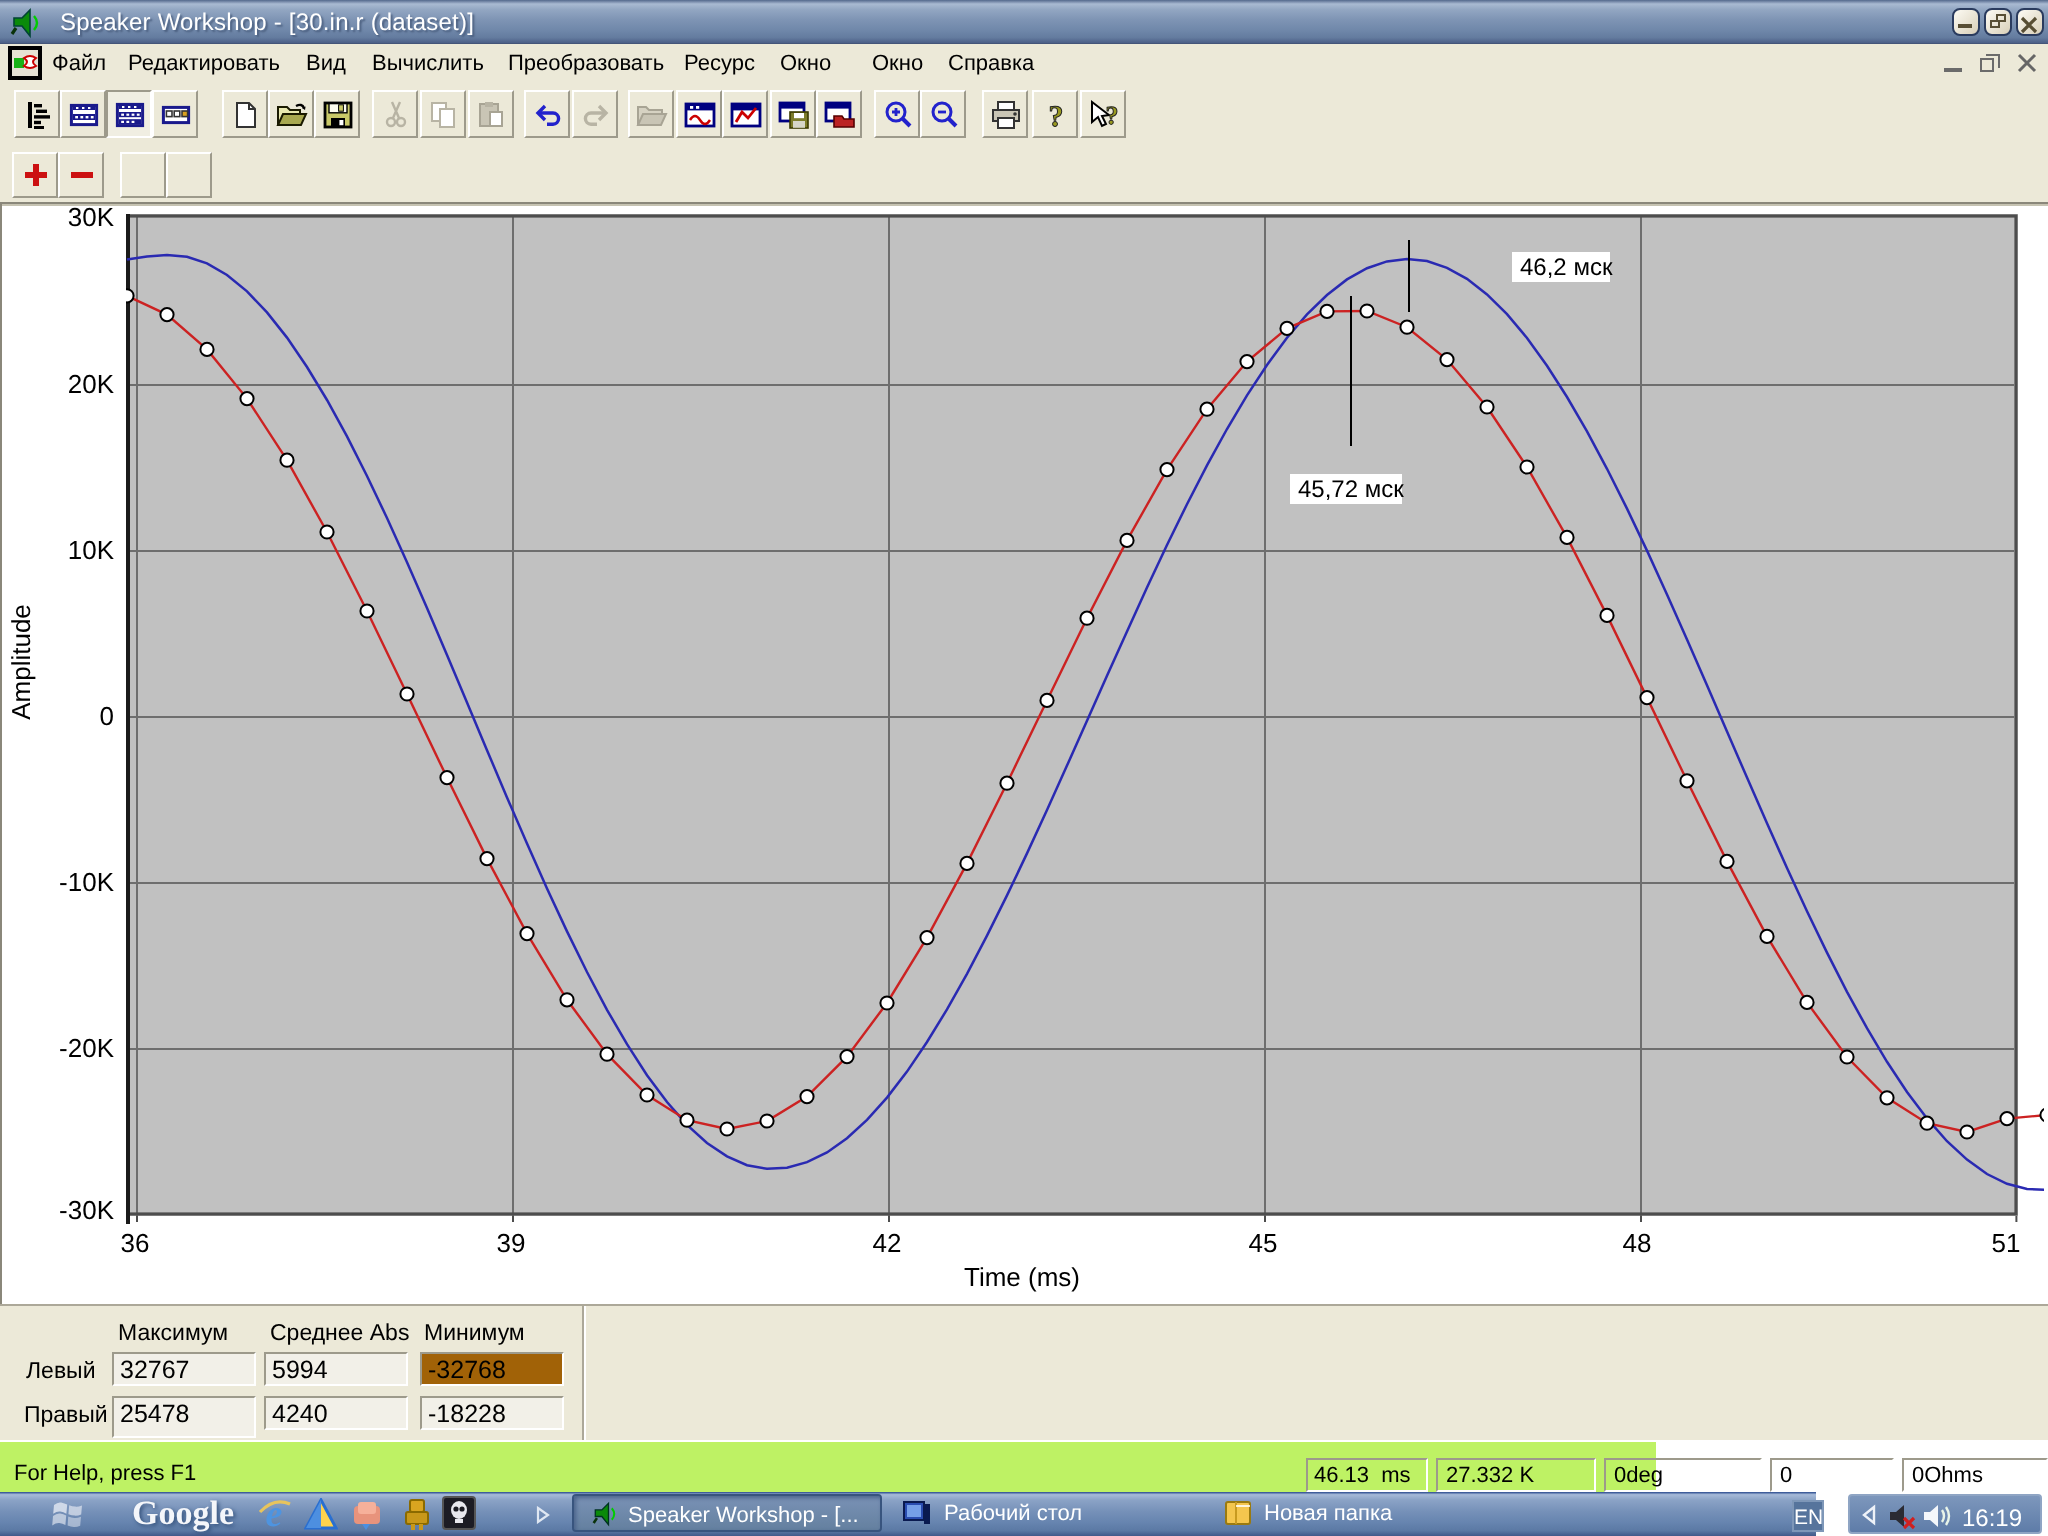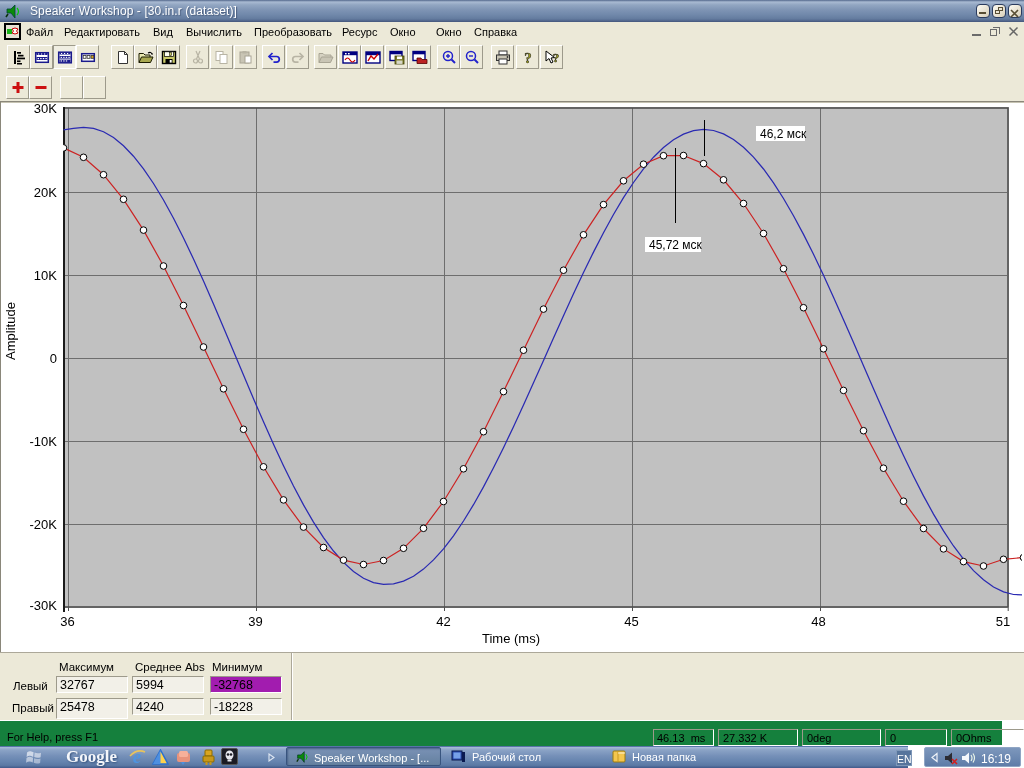--- a/index.html
+++ b/index.html
@@ -423,29 +423,29 @@
     </g>
 </svg>
 <div class="abs" style="left:0;top:652px;width:1024px;height:68px;background:#ece9d8;border-top:1px solid #aca899">
  <div class="abs" style="left:59px;top:8px;font-size:11.5px">Максимум</div>
  <div class="abs" style="left:135px;top:8px;font-size:11.5px">Среднее Abs</div>
  <div class="abs" style="left:212px;top:8px;font-size:11.5px">Минимум</div>
  <div class="abs" style="left:13px;top:27px;font-size:11.5px">Левый</div>
  <div class="abs" style="left:12px;top:49px;font-size:11.5px">Правый</div>
  <div class="abs" style="left:56px;top:23px;width:72px;height:17px;background:#f2f0e8;border:1px solid;border-color:#9d9a8b #fff #fff #9d9a8b;font-size:12.5px;color:#000;padding:1px 0 6px 3px">32767</div>
     <div class="abs" style="left:132px;top:23px;width:72px;height:17px;background:#f2f0e8;border:1px solid;border-color:#9d9a8b #fff #fff #9d9a8b;font-size:12.5px;color:#000;padding:1px 0 0 3px">5994</div>
-    <div class="abs" style="left:210px;top:23px;width:72px;height:17px;background:#a21caf;border:1px solid;border-color:#9d9a8b #fff #fff #9d9a8b;font-size:12.5px;color:#000;padding:1px 0 0 3px">-32768</div>
+    <div class="abs" style="left:210px;top:23px;width:72px;height:17px;background:#a16207;border:1px solid;border-color:#9d9a8b #fff #fff #9d9a8b;font-size:12.5px;color:#000;padding:1px 0 0 3px">-32768</div>
  <div class="abs" style="left:56px;top:45px;width:72px;height:17px;background:#f2f0e8;border:1px solid;border-color:#9d9a8b #fff #fff #9d9a8b;font-size:12.5px;color:#000;padding:1px 0 18px 3px">25478</div>
     <div class="abs" style="left:132px;top:45px;width:72px;height:17px;background:#f2f0e8;border:1px solid;border-color:#9d9a8b #fff #fff #9d9a8b;font-size:12.5px;color:#000;padding:1px 0 0 3px">4240</div>
     <div class="abs" style="left:210px;top:45px;width:72px;height:17px;background:#f2f0e8;border:1px solid;border-color:#9d9a8b #fff #fff #9d9a8b;font-size:12.5px;color:#000;padding:1px 0 0 3px">-18228</div>
  <div class="abs" style="left:291px;top:0;width:1px;height:68px;background:#aca899"></div>
  <div class="abs" style="left:292px;top:0;width:1px;height:68px;background:#fff"></div>
 </div>
 
-<div class="abs" style="left:0;top:720px;width:1002px;height:26px;background:#15803d;border-top:1px solid #fff">
+<div class="abs" style="left:0;top:720px;width:828px;height:26px;background:#bef264;border-top:1px solid #fff">
  <div class="abs" style="left:7px;top:10px;font-size:11px">For Help, press F1</div>
  <div class="abs" style="left:653px;top:8px;width:61px;height:17px;border:1px solid;border-color:#9d9a8b #fff #fff #9d9a8b;font-size:11px;padding:2px 0 0 3px">46.13&nbsp; ms</div>
     <div class="abs" style="left:718px;top:8px;width:80px;height:17px;border:1px solid;border-color:#9d9a8b #fff #fff #9d9a8b;font-size:11px;padding:2px 0 0 4px">27.332 K</div>
     <div class="abs" style="left:802px;top:8px;width:79px;height:17px;border:1px solid;border-color:#9d9a8b #fff #fff #9d9a8b;font-size:11px;padding:2px 0 0 4px">0deg</div>
     <div class="abs" style="left:885px;top:8px;width:62px;height:17px;border:1px solid;border-color:#9d9a8b #fff #fff #9d9a8b;font-size:11px;padding:2px 0 0 4px">0</div>
     <div class="abs" style="left:951px;top:8px;width:73px;height:17px;border:1px solid;border-color:#9d9a8b #fff #fff #9d9a8b;font-size:11px;padding:2px 0 0 4px">0Ohms</div>
 </div>
 
 <div class="abs" style="left:0;top:746px;width:908px;height:22px;background:linear-gradient(#27488c 0%,#a6bad8 6%,#8ba3c6 18%,#7590b8 45%,#6684af 70%,#5b79a4 88%,#41598a 100%)">
  <svg class="abs" style="left:25px;top:2px" width="18" height="18" viewBox="0 0 18 18">

